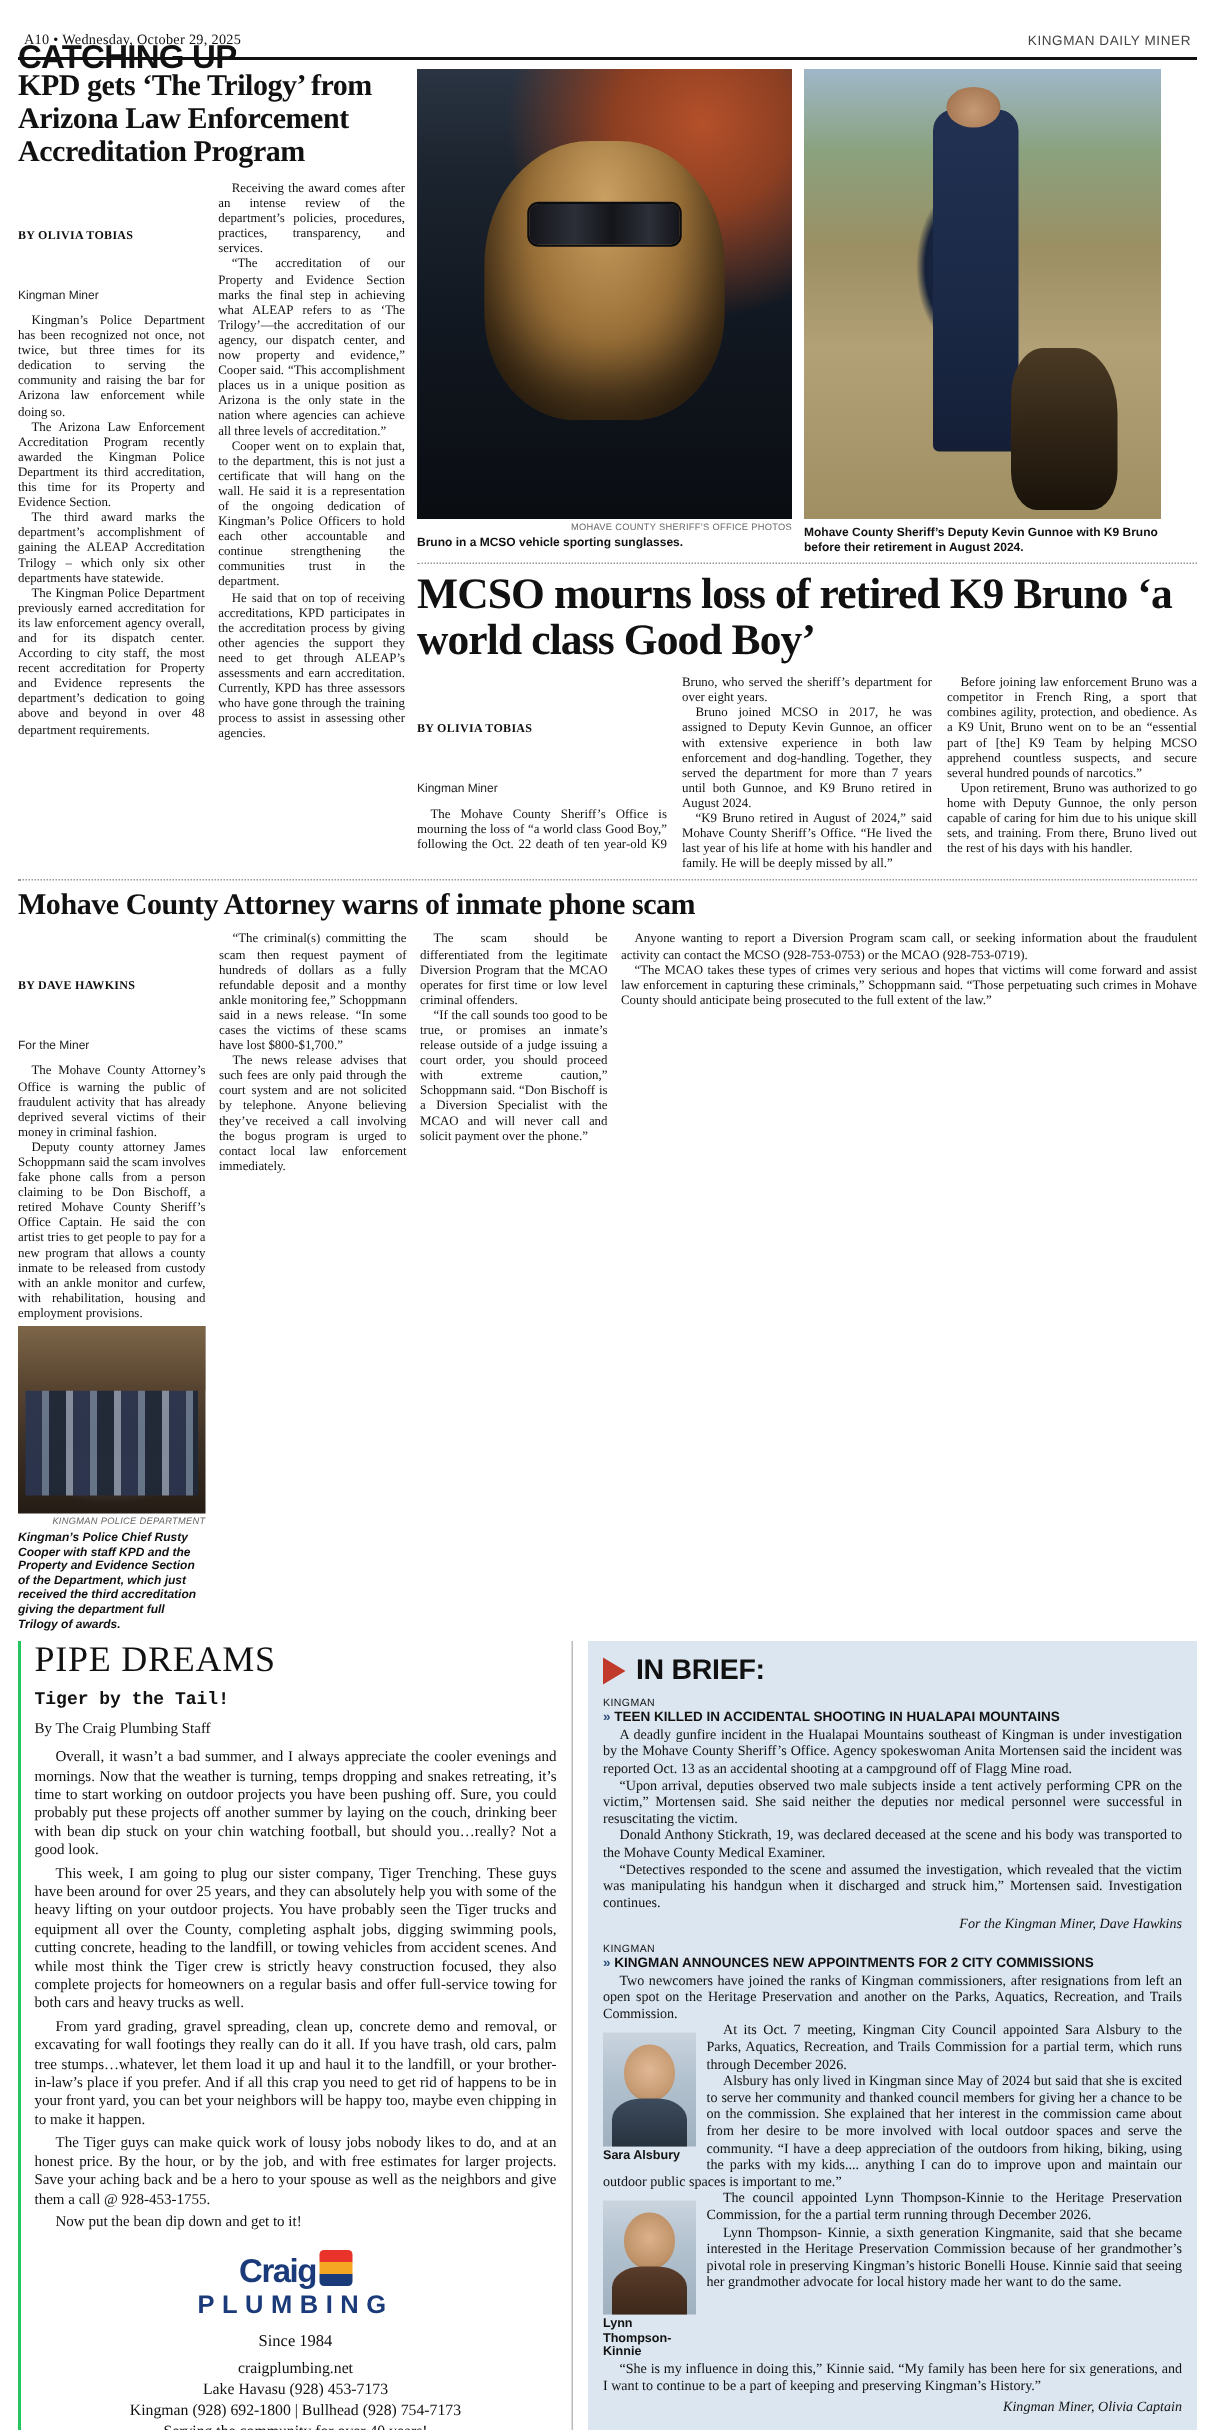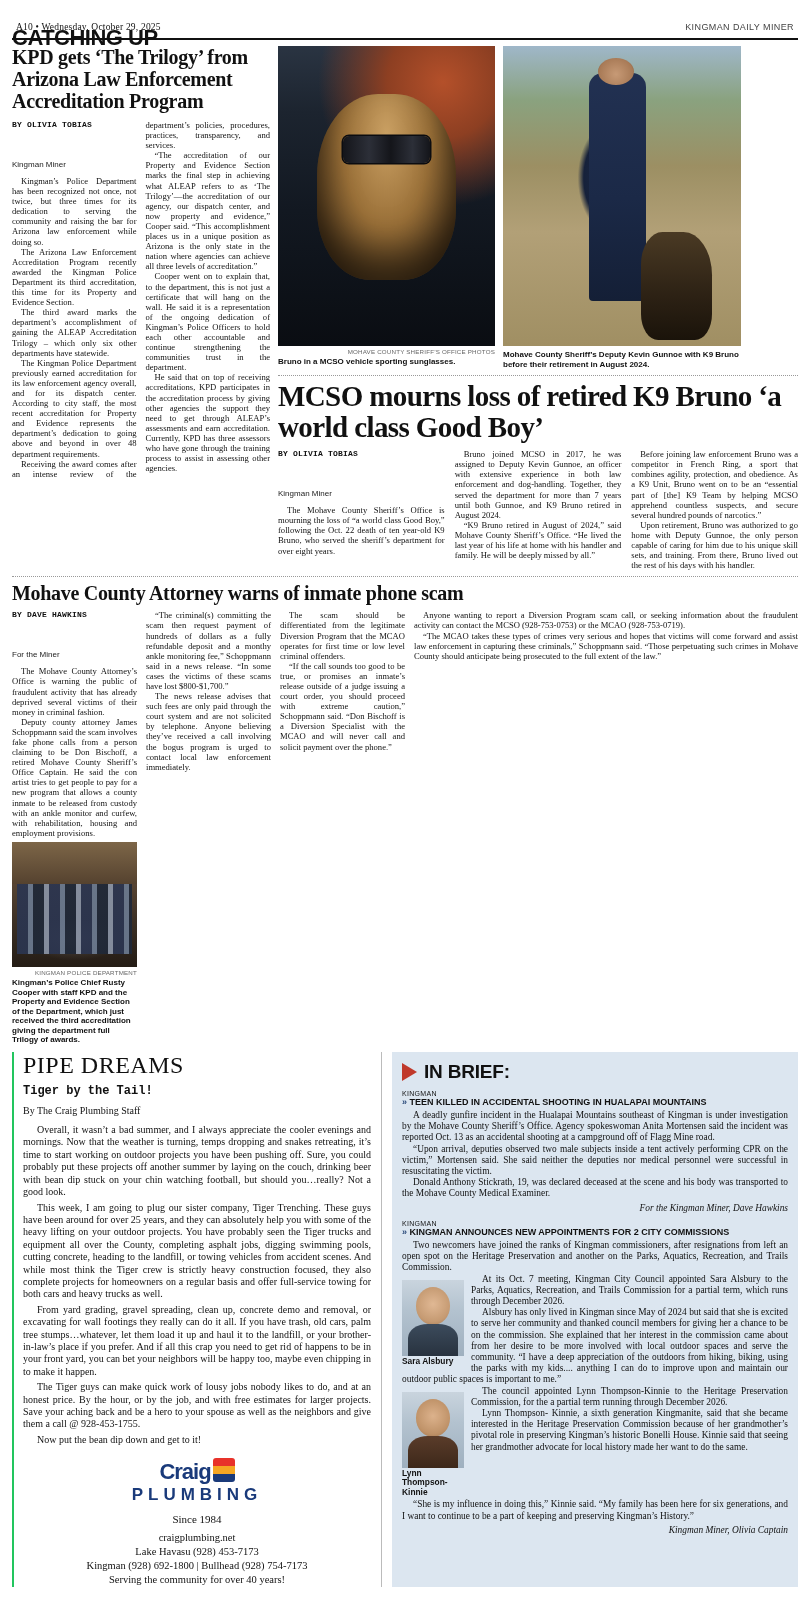--- a/index.html
+++ b/index.html
@@ -26,23 +26,23 @@
   }
   .paper-name {
     font-family: "Liberation Sans", sans-serif;
     font-size: 9px; letter-spacing: .4px; color: #444;
   }
   .masthead-wrap { position: relative; }
 
   
   .hed-serif { font-family: "Liberation Serif", serif; font-weight: bold; }
   .byline {
-    font-family: Liberation Mono, monospace;
+    font-family: Liberation Serif, serif;
     font-weight: bold; font-size: 8px; letter-spacing: .2px;
-    text-transform: uppercase; margin-bottom: 1px;
+    text-transform: uppercase; margin-bottom: 1px; margin-top: 32px;
   }
   .byline-org { font-family: "Liberation Sans", sans-serif; font-size: 8px; color: #222; margin-top: 31px; }
   .body-col p {
     font-size: 8.6px; line-height: 10.1px; text-align: justify;
     text-indent: 9px; hyphens: auto; -webkit-hyphens: auto;
   }
   .body-col { font-family: "Liberation Serif", serif; }
 
   
   .top-zone { display: flex; gap: 8px; margin-top: 6px; }
@@ -257,21 +257,21 @@
         <p>The Kingman Police Department previously earned accreditation for its law enforcement agency overall, and for its dispatch center. According to city staff, the most recent accreditation for Property and Evidence represents the department’s dedication to going above and beyond in over 48 department requirements.</p>
         <p>Receiving the award comes after an intense review of the department’s policies, procedures, practices, transparency, and services.</p>
         <p>“The accreditation of our Property and Evidence Section marks the final step in achieving what ALEAP refers to as ‘The Trilogy’—the accreditation of our agency, our dispatch center, and now property and evidence,” Cooper said. “This accomplishment places us in a unique position as Arizona is the only state in the nation where agencies can achieve all three levels of accreditation.”</p>
         <p>Cooper went on to explain that, to the department, this is not just a certificate that will hang on the wall. He said it is a representation of the ongoing dedication of Kingman’s Police Officers to hold each other accountable and continue strengthening the communities trust in the department.</p>
         <p>He said that on top of receiving accreditations, KPD participates in the accreditation process by giving other agencies the support they need to get through ALEAP’s assessments and earn accreditation. Currently, KPD has three assessors who have gone through the training process to assist in assessing other agencies.</p>
       </div>
     </div>
 
     <div class="photo-zone">
       <div class="photo-row">
-        <div class="photo-box" style="width:217px">
+        <div class="photo-box" style="width:250px">
           <div class="photo-dog"></div>
           <div class="credit">MOHAVE COUNTY SHERIFF’S OFFICE PHOTOS</div>
           <div class="cap">Bruno in a MCSO vehicle sporting sunglasses.</div>
         </div>
         <div class="photo-box" style="width:238px">
           <div class="photo-dep">
             <div class="photo-k9"></div>
           </div>
           <div class="cap" style="padding-top:4px">Mohave County Sheriff’s Deputy Kevin Gunnoe with K9 Bruno before their retirement in August 2024.</div>
         </div>
@@ -314,21 +314,21 @@
         <p>The scam should be differentiated from the legitimate Diversion Program that the MCAO operates for first time or low level criminal offenders.</p>
         <p>“If the call sounds too good to be true, or promises an inmate’s release outside of a judge issuing a court order, you should proceed with extreme caution,” Schoppmann said. “Don Bischoff is a Diversion Specialist with the MCAO and will never call and solicit payment over the phone.”</p>
       </div>
 
       <div style="flex:1;" class="body-col">
         <p>Anyone wanting to report a Diversion Program scam call, or seeking information about the fraudulent activity can contact the MCSO (928-753-0753) or the MCAO (928-753-0719).</p>
         <p>“The MCAO takes these types of crimes very serious and hopes that victims will come forward and assist law enforcement in capturing these criminals,” Schoppmann said. “Those perpetuating such crimes in Mohave County should anticipate being prosecuted to the full extent of the law.”</p>
       </div>
     </div>
 
-    <div style="width:125px; margin-top:4px;">
+    <div style="width:125px; margin-top:4px;font-style:italic;">
       <div class="kpd-photo"></div>
       <div class="credit">KINGMAN POLICE DEPARTMENT</div>
       <div class="cap">Kingman’s Police Chief Rusty Cooper with staff KPD and the Property and Evidence Section of the Department, which just received the third accreditation giving the department full Trilogy of awards.</div>
     </div>
   </div>
 
   <div class="bottom-zone">
 
     <div class="pipe">
       <div class="pipe-border">
@@ -365,20 +365,21 @@
 
       <div>
         <div class="brief-loc">KINGMAN</div>
         <div class="brief-hed">
           <span class="chev">»</span>
           <span>TEEN KILLED IN ACCIDENTAL SHOOTING IN HUALAPAI MOUNTAINS</span>
         </div>
         <p>A deadly gunfire  incident in the Hualapai Mountains southeast of Kingman is under investigation by the Mohave County Sheriff’s Office. Agency spokeswoman Anita Mortensen said the incident was reported Oct. 13 as an accidental shooting at a campground off of Flagg Mine road.</p>
         <p>“Upon arrival, deputies observed two male subjects inside a tent actively performing CPR on the victim,” Mortensen said. She said neither the deputies nor medical personnel were successful in resuscitating the victim.</p>
         <p>Donald Anthony Stickrath, 19, was declared deceased at the scene and his body was transported to the Mohave County Medical Examiner.</p>
+        <p>“Detectives responded to the scene and assumed the investigation, which revealed that the victim was manipulating his handgun when it discharged and struck him,” Mortensen said. Investigation continues.</p>
         <p class="sig">For the Kingman Miner, Dave Hawkins</p>
       </div>
 
       <div style="margin-top:4px;">
         <div class="brief-loc">KINGMAN</div>
         <div class="brief-hed">
           <span class="chev">»</span>
           <span>KINGMAN ANNOUNCES NEW APPOINTMENTS FOR 2 CITY COMMISSIONS</span>
         </div>
         <p>Two newcomers have joined the ranks of Kingman commissioners, after resignations from left an open spot on the Heritage Preservation and another on the Parks, Aquatics, Recreation, and Trails Commission.</p>

